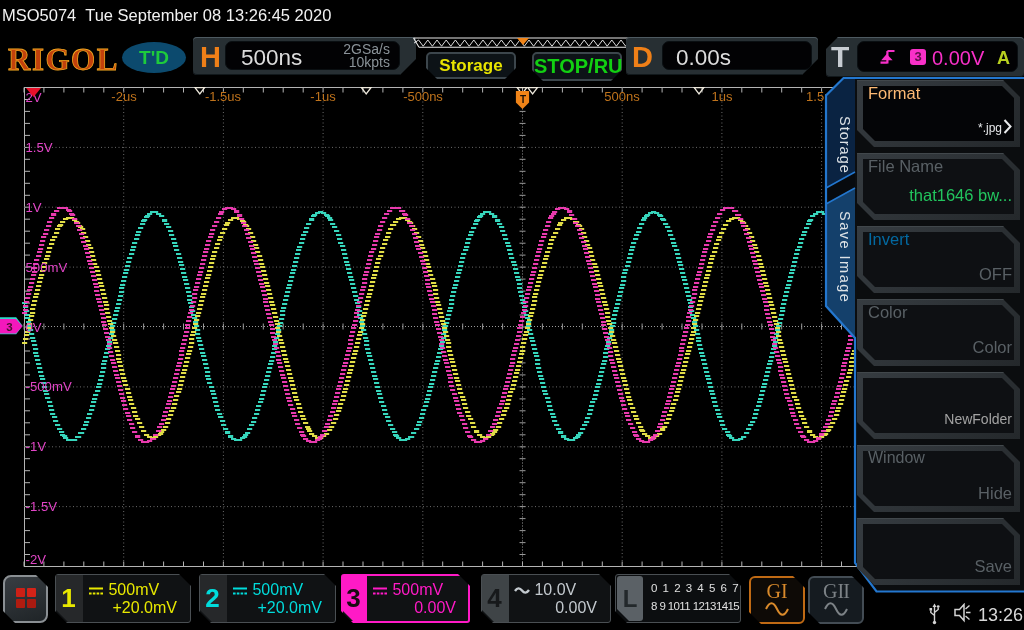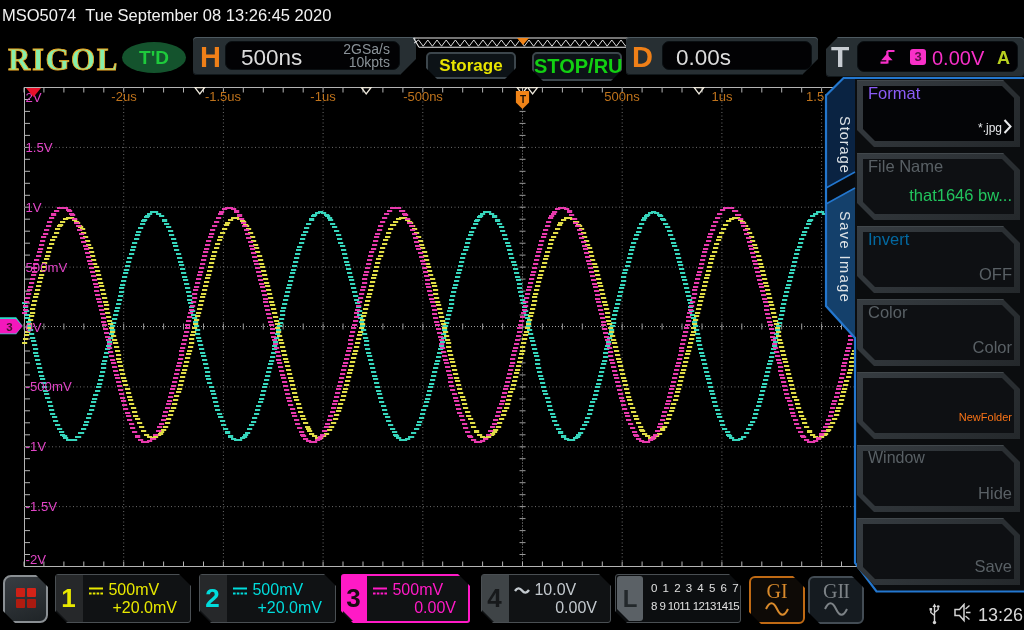--- a/index.html
+++ b/index.html
@@ -1,20 +1,20 @@
 <!DOCTYPE html>
 <html><head><meta charset="utf-8"><style>
 *{margin:0;padding:0;box-sizing:border-box}
 html,body{width:1024px;height:630px;background:#000;overflow:hidden;
   font-family:"Liberation Sans",sans-serif;-webkit-font-smoothing:antialiased}
 .abs{position:absolute}
 #statusbar{position:absolute;left:2px;top:6px;color:#f2f2f2;font-size:16.5px}
 #logo{position:absolute;left:8px;top:42px;font-family:"Liberation Serif",serif;-webkit-text-stroke:0.8px #f2a71f;
-  font-weight:bold;font-size:31px;color:#86efac;letter-spacing:1.5px}
-#td{position:absolute;left:122px;top:42px;width:64px;height:31px;background:#14532d;
+  font-weight:bold;font-size:31px;color:#c2410c;letter-spacing:1.5px}
+#td{position:absolute;left:122px;top:42px;width:64px;height:31px;background:#0c4a6e;
   border-radius:50%;color:#1ecb3c;font-weight:bold;font-size:19px;text-align:center;line-height:31px}
 .hdrbox{position:absolute;background:#272f33;box-shadow:inset 0 1px 0 #4e5a61,inset 0 -1px 0 #11181b}
 .hdrinner{position:absolute;background:#020204;border-radius:7px;border:1px solid #0a0f12}
 .btn{position:absolute;background:#0d1317;border:2px solid #3c464c;border-radius:5px;
   text-align:center;font-weight:bold;font-size:17px}
 .mbox{position:absolute;left:857px;width:163px;height:67px;background:linear-gradient(135deg,#363c41,#24282b);
   box-shadow:inset 0 1px 0 #41474b}
 .mboxin{position:absolute;left:3px;top:3px;right:3px;bottom:3px;background:#17191c}
 .cut{clip-path:polygon(0 0, calc(100% - 17px) 0, 100% 17px, 100% 100%, 17px 100%, 0 calc(100% - 17px))}
 .cutin{clip-path:polygon(0 0, calc(100% - 12px) 0, 100% 12px, 100% 100%, 12px 100%, 0 calc(100% - 12px))}
@@ -141,39 +141,39 @@
 <path d="M826 95.5 L843.5 78 L855 78 L855 338 L826 306 Z" fill="#070a0e"></path>
 <path d="M844 78 L855 78 L855 172 L826 188 L826 96 Z" fill="#0a2342"></path>
 <path d="M826 204 L855 188 L855 338 L826 306 Z" fill="#14406b"></path>
 <path d="M1024 78 L843.5 78 L826 95.5 L826 306 L855 338 L855 563 L876.5 591.5 L1024 591.5" stroke="#2377cf" stroke-width="2.2" fill="none"></path>
 <path d="M826 188 L855 172 M826 204 L855 188" stroke="#2377cf" stroke-width="1.5" fill="none"></path>
 <text x="840" y="116" fill="#dde2e6" font-size="14.5" letter-spacing="1" transform="rotate(90 840 116)">Storage</text>
 <text x="840" y="211" fill="#dde2e6" font-size="14.5" letter-spacing="1.5" transform="rotate(90 840 211)">Save Image</text>
 </svg>
 <div class="mbox cut" style="top:80px"></div>
 <div class="mboxin cutin" style="left:863px;top:86px;width:151px;height:55px;position:absolute;background:#040507"></div>
-<div class="abs" style="left:868px;top:84px;font-size:16.5px;color:#8b5cf6">Format</div>
+<div class="abs" style="left:868px;top:84px;font-size:16.5px;color:#fdba74">Format</div>
 <div class="abs" style="right:12px;top:119px;font-size:12px;color:#e8eaec;position:absolute">*.jpg<svg width="9" height="15" viewBox="0 0 9 15" style="vertical-align:-2px;margin-left:1px">
       <path d="M1.5 1 L7.5 7.5 L1.5 14" stroke="#e8eaec" stroke-width="2" fill="none"></path>
     </svg></div>
 <div class="mbox cut" style="top:153px"></div>
 <div class="mboxin cutin" style="left:863px;top:159px;width:151px;height:55px;position:absolute;background:#0e1013"></div>
 <div class="abs" style="left:868px;top:157px;font-size:16.5px;color:#596065">File Name</div>
 <div class="abs" style="right:12px;top:186px;font-size:16.5px;color:#22c55e;position:absolute">that1646 bw...</div>
 <div class="mbox cut" style="top:226px"></div>
 <div class="mboxin cutin" style="left:863px;top:232px;width:151px;height:55px;position:absolute;background:#0e1013"></div>
 <div class="abs" style="left:868px;top:230px;font-size:16.5px;color:#0369a1">Invert</div>
 <div class="abs" style="right:12px;top:265px;font-size:16.5px;color:#596065;position:absolute">OFF</div>
 <div class="mbox cut" style="top:299px"></div>
 <div class="mboxin cutin" style="left:863px;top:305px;width:151px;height:55px;position:absolute;background:#0e1013"></div>
 <div class="abs" style="left:868px;top:303px;font-size:16.5px;color:#596065">Color</div>
 <div class="abs" style="right:12px;top:338px;font-size:16.5px;color:#596065;position:absolute">Color</div>
 <div class="mbox cut" style="top:372px"></div>
 <div class="mboxin cutin" style="left:863px;top:378px;width:151px;height:55px;position:absolute;background:#0e1013"></div>
-<div class="abs" style="right:12px;top:411px;font-size:11px;color:#f97316;position:absolute">NewFolder</div>
+<div class="abs" style="right:12px;top:411px;font-size:14px;color:#a3a3a3;position:absolute">NewFolder</div>
 <div class="mbox cut" style="top:445px"></div>
 <div class="mboxin cutin" style="left:863px;top:451px;width:151px;height:55px;position:absolute;background:#0e1013"></div>
 <div class="abs" style="left:868px;top:449px;font-size:16px;color:#596065">Window</div>
 <div class="abs" style="right:12px;top:484px;font-size:16.5px;color:#596065;position:absolute">Hide</div>
 <div class="mbox cut" style="top:518px"></div>
 <div class="mboxin cutin" style="left:863px;top:524px;width:151px;height:55px;position:absolute;background:#0e1013"></div>
 <div class="abs" style="right:12px;top:557px;font-size:16.5px;color:#596065;position:absolute">Save</div>
 <svg class="abs" style="left:929px;top:603px" width="42" height="22" viewBox="0 0 42 22">
     <g stroke="#d4d4d4" stroke-width="1.4" fill="none">
       <path d="M5.5 3.5 V18 M5.5 12.5 L1.8 9.5 V7.5 M5.5 9.5 L9.2 6.5 V5"></path>

